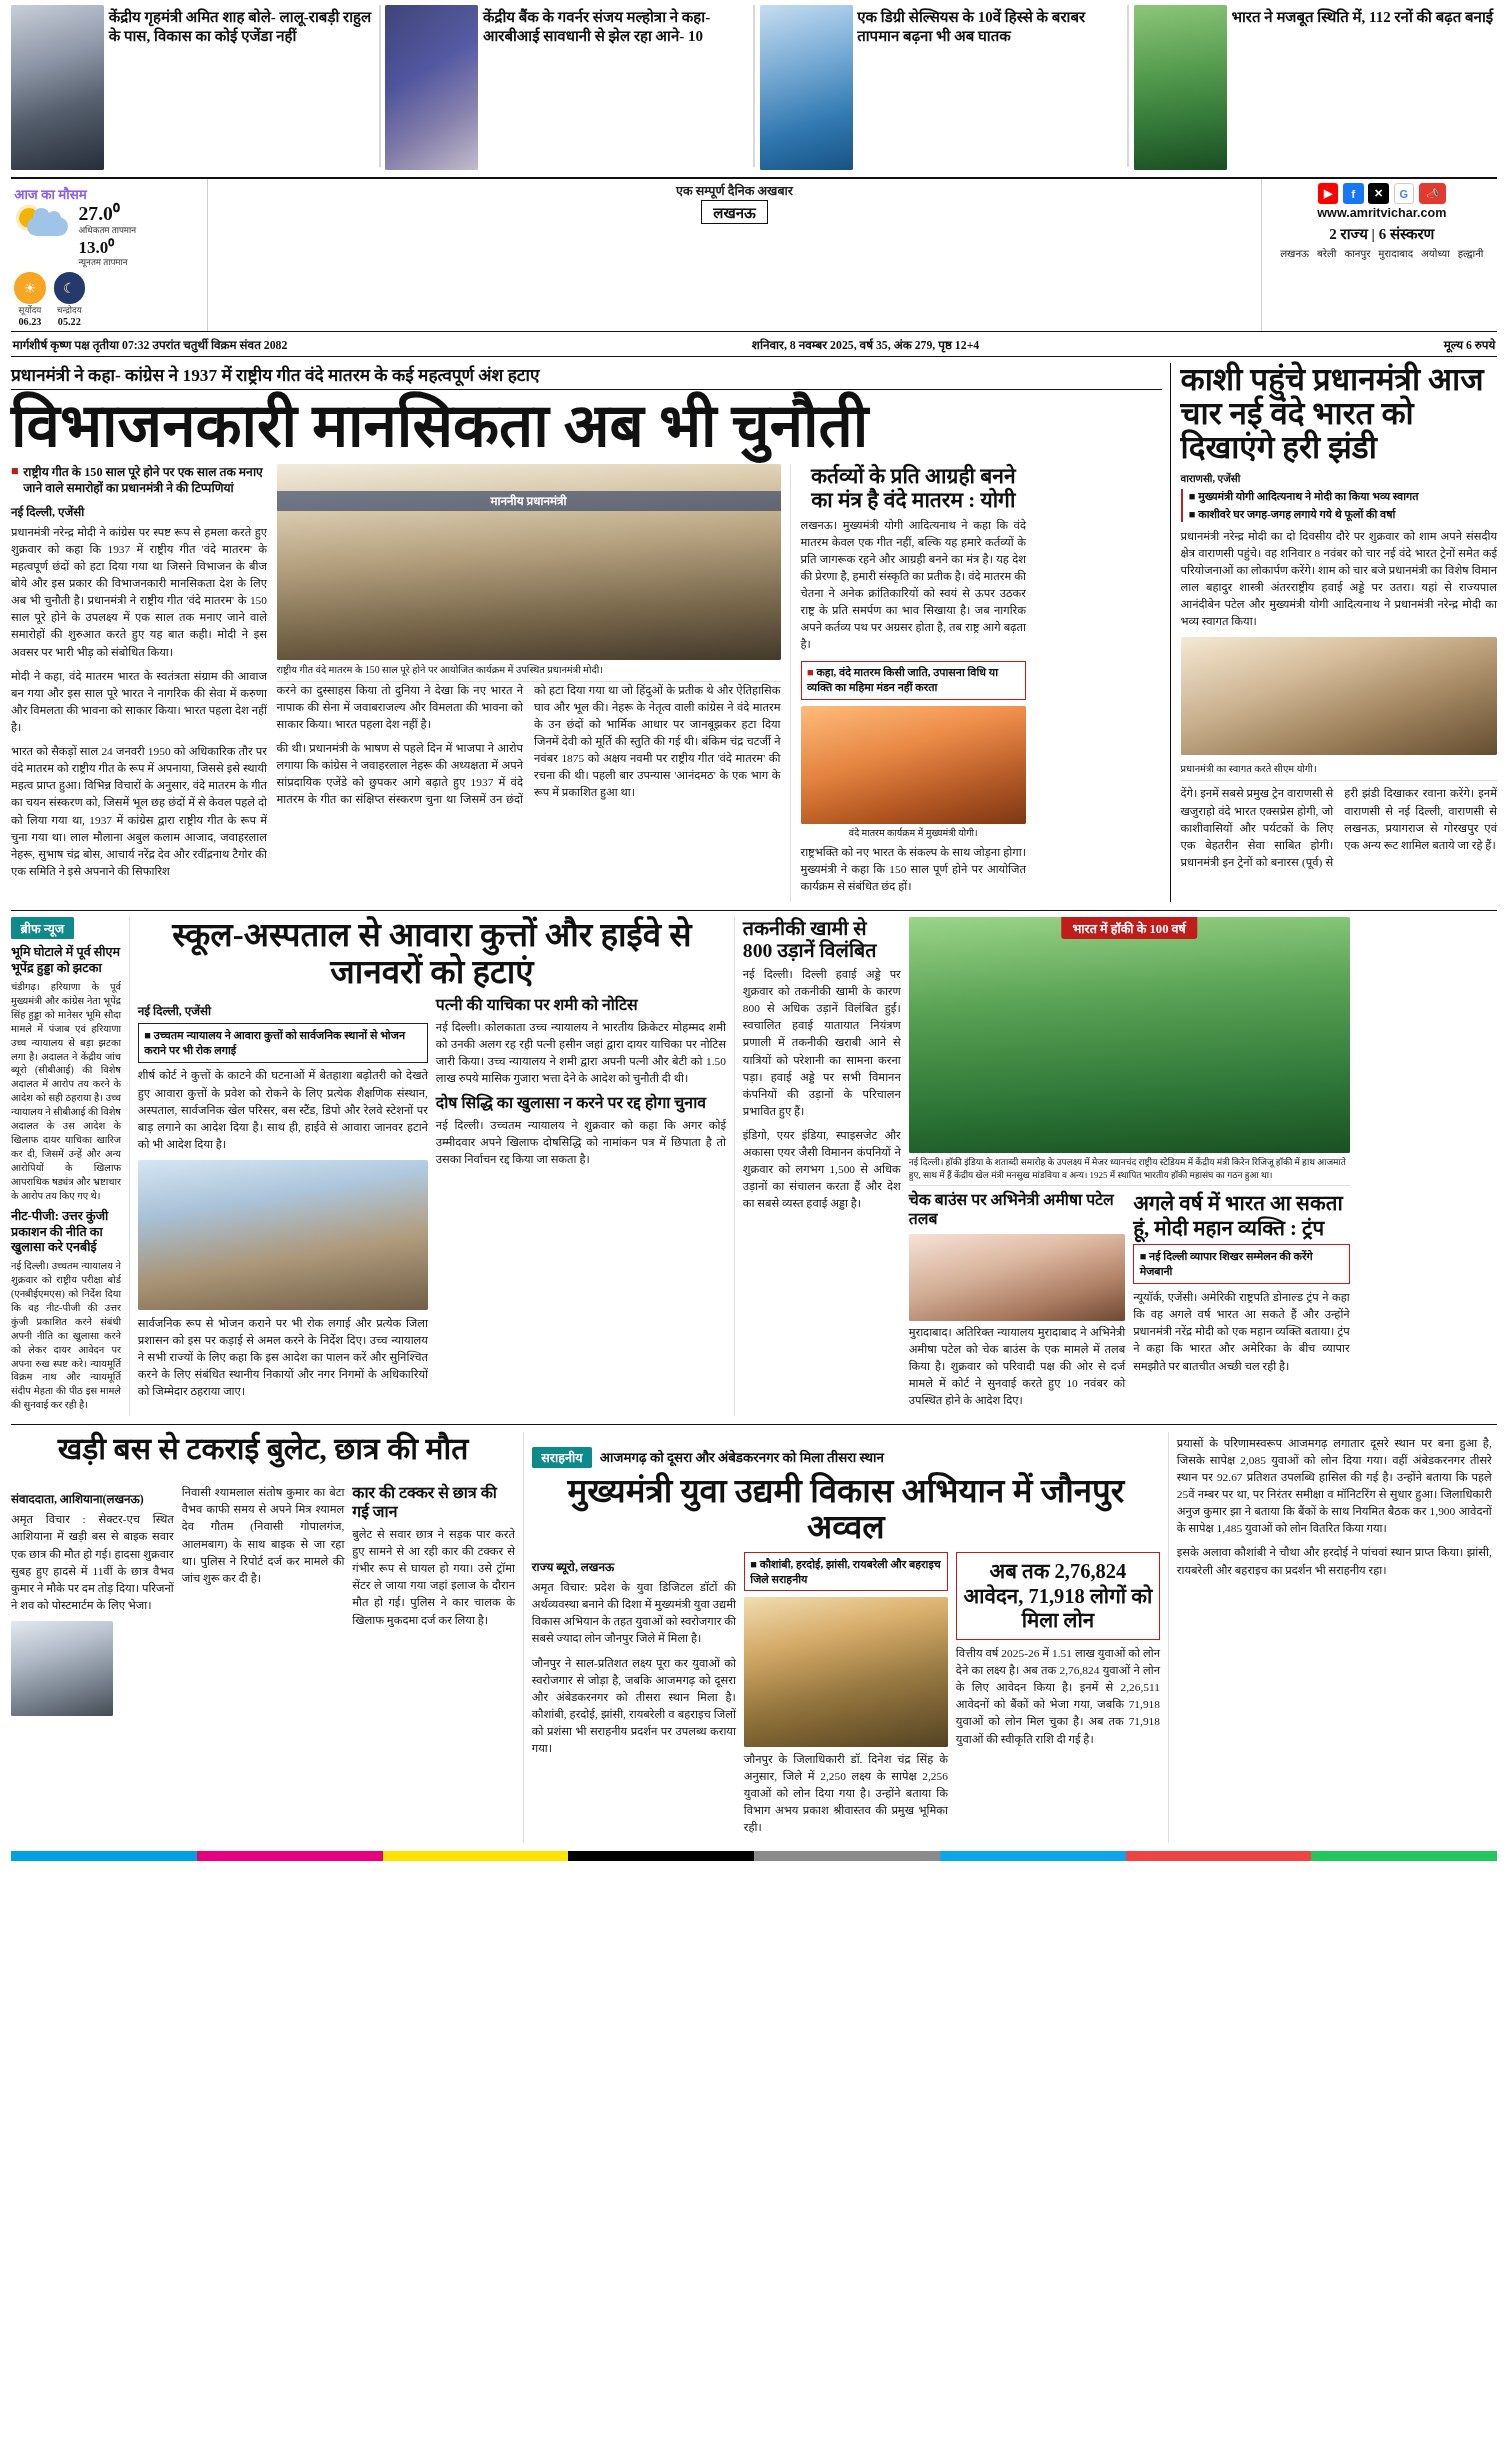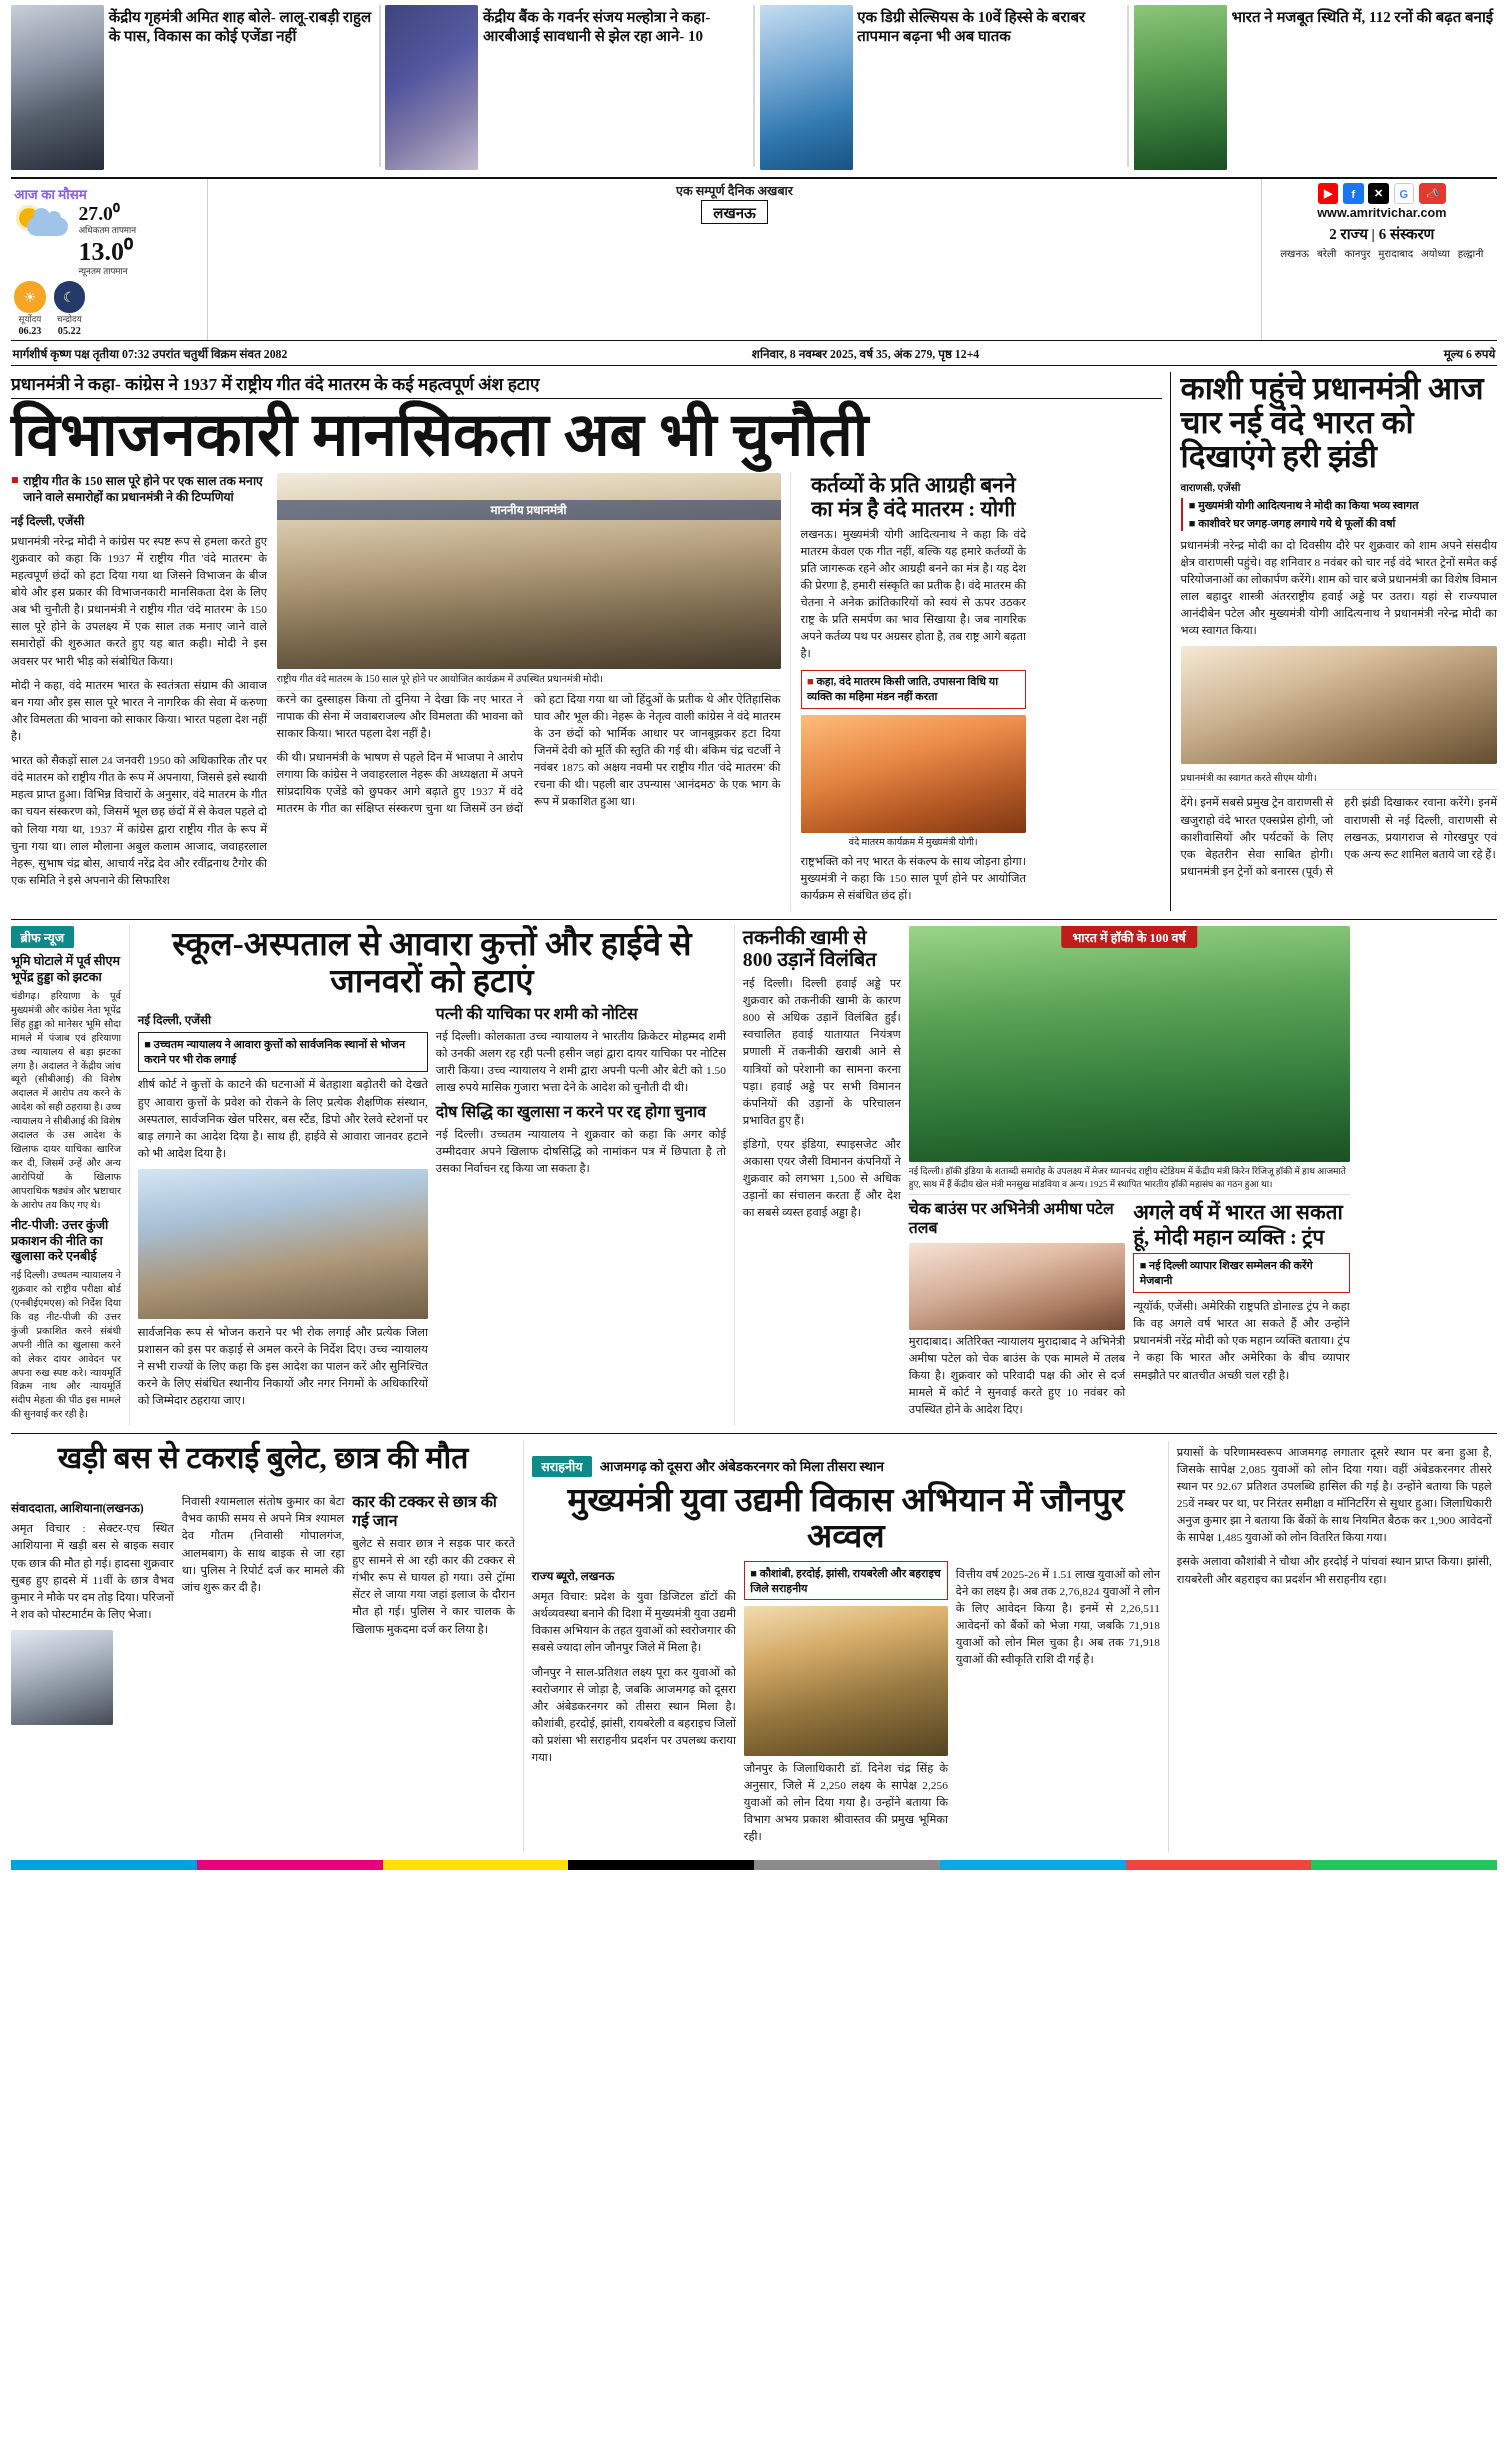--- a/index.html
+++ b/index.html
@@ -42,21 +42,21 @@
   .mh-weather-title { font-family:"Liberation Serif", serif; font-weight:bold; font-size:13.4px; color:#8b5cf6; }
   .wx-row { display:flex; align-items:flex-start; gap:6.3px; margin-top:1.6px; }
   .wx-icon { width:58px; height:43px; position:relative; }
   .sun { position:absolute; left:4.7px; top:3.2px; width:20.5px; height:20.5px; border-radius:50%; background:#f5b301; box-shadow:0 0 0 3.2px rgba(245,179,1,.25); }
   .cloud { position:absolute; left:12.6px; top:12.6px; width:41px; height:19px; background:#9fc4e8; border-radius:11px; }
   .cloud:before{content:"";position:absolute;left:6.3px;top:-8.7px;width:17.3px;height:17.3px;background:#9fc4e8;border-radius:50%;}
   .cloud:after{content:"";position:absolute;left:20.5px;top:-6.3px;width:14px;height:14px;background:#9fc4e8;border-radius:50%;}
   .wx-temps { font-family:"Liberation Serif", serif; }
   .wx-t1 { font-size:19.7px; font-weight:bold; line-height:1; }
   .wx-l1 { font-size:8.7px; color:#333; }
-  .wx-t2 { font-size:26px; font-weight:bold; line-height:1; margin-top:2.4px; }
+  .wx-t2 { font-size:17px; font-weight:bold; line-height:1; margin-top:2.4px; }
   .wx-l2 { font-size:8.7px; color:#333; }
   .astro { display:flex; gap:7.9px; margin-top:4.7px; align-items:center; }
   .astro-item{display:flex;flex-direction:column;align-items:center;font-family:"Liberation Serif",serif;font-size:9.5px;}
   .astro-badge{width:31.5px;height:31.5px;border-radius:50%;display:flex;align-items:center;justify-content:center;font-size:14px;}
   .badge-sun{background:#f6a623;color:#fff;}
   .badge-moon{background:#243a6b;color:#ffe9a8;}
   .astro-lbl{font-size:8.7px;color:#444;}
   .astro-val{font-size:10.2px;font-weight:bold;}
 
   .mh-center { flex:1; text-align:center; padding:3.2px 0 1.6px; }
@@ -442,20 +442,23 @@
         <div class="mc">
           <div class="redbox">■ <span>कौशांबी, हरदोई, झांसी, रायबरेली और बहराइच जिले सराहनीय</span></div>
           <div class="factory-photo">
               <div class="ph p-factory"></div>
             </div>
           <div class="body">
               <p>जौनपुर के जिलाधिकारी डॉ. दिनेश चंद्र सिंह के अनुसार, जिले में 2,250 लक्ष्य के सापेक्ष 2,256 युवाओं को लोन दिया गया है। उन्होंने बताया कि विभाग अभय प्रकाश श्रीवास्तव की प्रमुख भूमिका रही।</p>
             </div>
         </div>
         <div class="mc">
+          <div class="loanbox">
+            <div class="big">अब तक 2,76,824 आवेदन, 71,918 लोगों को मिला लोन</div>
+          </div>
           <div class="body" style="margin-top:4.7px;">
               <p>वित्तीय वर्ष 2025-26 में 1.51 लाख युवाओं को लोन देने का लक्ष्य है। अब तक 2,76,824 युवाओं ने लोन के लिए आवेदन किया है। इनमें से 2,26,511 आवेदनों को बैंकों को भेजा गया, जबकि 71,918 युवाओं को लोन मिल चुका है। अब तक 71,918 युवाओं की स्वीकृति राशि दी गई है।</p>
             </div>
         </div>
       </div>
     </div>
 
     <div class="s3-right">
       <div class="body" style="margin-top:3.2px;">
         <p>प्रयासों के परिणामस्वरूप आजमगढ़ लगातार दूसरे स्थान पर बना हुआ है, जिसके सापेक्ष 2,085 युवाओं को लोन दिया गया। वहीं अंबेडकरनगर तीसरे स्थान पर 92.67 प्रतिशत उपलब्धि हासिल की गई है। उन्होंने बताया कि पहले 25वें नम्बर पर था, पर निरंतर समीक्षा व मॉनिटरिंग से सुधार हुआ। जिलाधिकारी अनुज कुमार झा ने बताया कि बैंकों के साथ नियमित बैठक कर 1,900 आवेदनों के सापेक्ष 1,485 युवाओं को लोन वितरित किया गया।</p>

